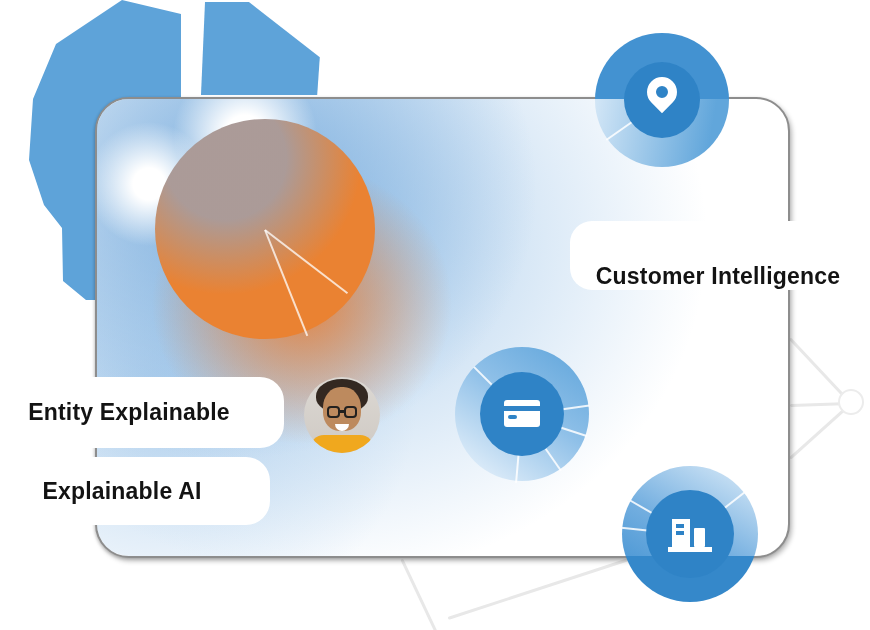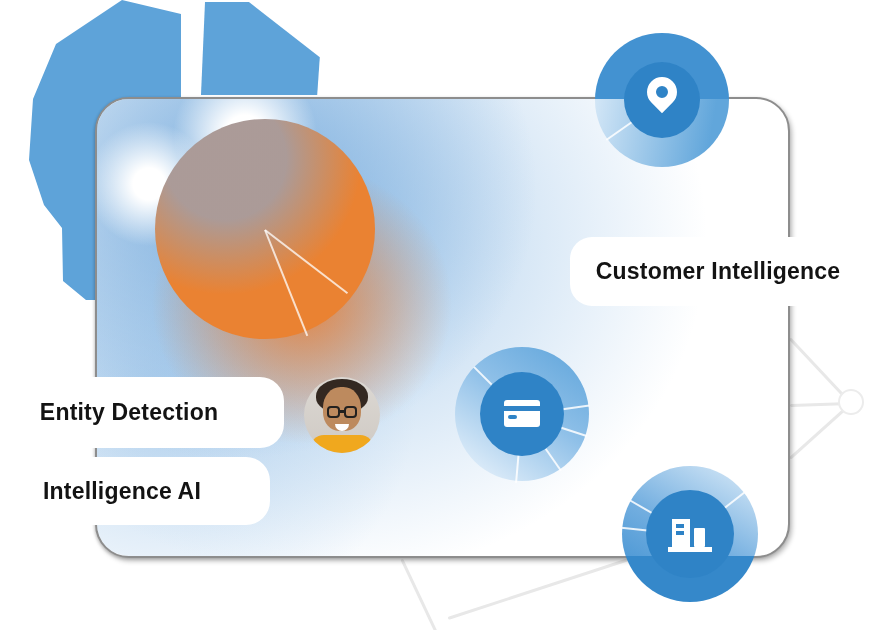--- a/index.html
+++ b/index.html
@@ -71,21 +71,21 @@
   .av-face{position:absolute;left:19px;top:10px;width:38px;height:44px;background:#BD8A5E;border-radius:46% 46% 42% 42%;}
   .av-glass{position:absolute;top:29px;width:13px;height:12px;border:2.5px solid #23211F;border-radius:4px;box-sizing:border-box;}
   .av-gl{left:23px;} .av-gr{left:40px;}
   .av-bridge{position:absolute;left:35px;top:33px;width:7px;height:2.5px;background:#23211F;}
   .av-smile{position:absolute;left:31px;top:47px;width:14px;height:7px;background:#fff;border-radius:0 0 10px 10px;}
   .av-shirt{position:absolute;left:6px;top:58px;width:64px;height:22px;background:#F0A81E;border-radius:14px 14px 0 0;}
   
   .pill{position:absolute;background:#fff;border-radius:24px;display:flex;align-items:center;justify-content:center;
     color:#131313;font-size:23px;font-weight:600;letter-spacing:.2px;white-space:nowrap;}
   .pill-fraud{left:325px;top:63px;width:230px;height:59px;border-radius:20px;}
-  .pill-customer{left:570px;top:237px;width:296px;height:69px;border-radius:22px;}
+  .pill-customer{left:570px;top:221px;width:296px;height:69px;border-radius:22px;align-items:flex-end;}
   .pill-entity{left:-26px;top:377px;width:310px;height:71px;}
   .pill-explainable{left:-26px;top:457px;width:296px;height:68px;}
   .z1{z-index:1}.z2{z-index:2}.z3{z-index:3}.z4{z-index:4}
 </style>
 </head>
 <body>
 
 <div class="stage">
 
   <div class="lobe lobe-left"></div>
@@ -150,19 +150,19 @@
         </div>
         <div class="b-right"></div>
       </div>
     </div>
   </div>
 
   <div class="pill pill-customer z4">
     <span>Customer Intelligence</span>
   </div>
   <div class="pill pill-entity z4">
-    <span>Entity Detection</span>
+    <span>Entity Explainable</span>
   </div>
   <div class="pill pill-explainable z4">
-    <span>Intelligence AI</span>
+    <span>Explainable AI</span>
   </div>
 
 </div>
 
 </body></html>

